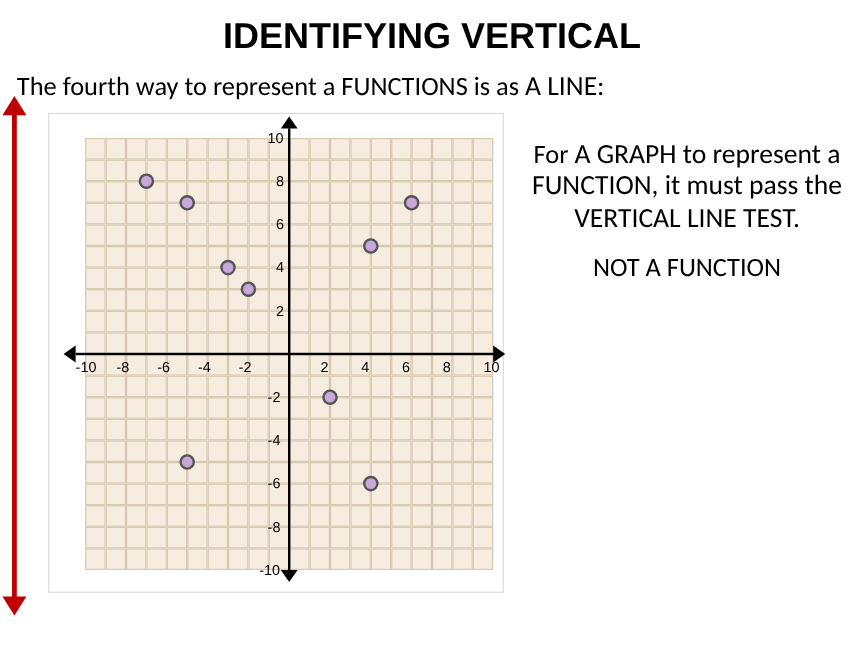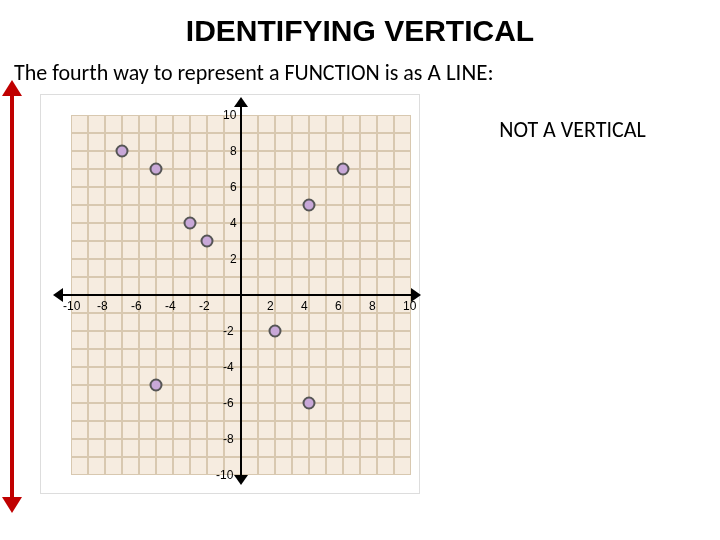--- a/index.html
+++ b/index.html
@@ -111,21 +111,21 @@
     background: #c8a8d8;
     border: 2px solid #555;
     transform: translate(-50%, -50%);
   }
 </style>
 </head>
 <body>
 
 <h1 class="title">IDENTIFYING VERTICAL</h1>
 <div class="subtitle">
-  <span>The fourth way to represent a FUNCTION is as </span><span class="emph">A LINE:</span>
+  <span>The fourth way to represent a FUNCTIONS is as </span><span class="emph">A LINE:</span>
 </div>
 
 <div class="content">
   <div class="left">
     <div class="vline"></div>
     <div class="graph">
       <div class="grid" id="grid">
           <div class="cell" style="left: 0px; top: 0px; width: 17px; height: 18px;"></div>
           <div class="cell" style="left: 0px; top: 18px; width: 17px; height: 18px;"></div>
           <div class="cell" style="left: 0px; top: 36px; width: 17px; height: 18px;"></div>
@@ -558,15 +558,18 @@
           <div class="pt" style="left: 119px; top: 108px;"></div>
           <div class="pt" style="left: 136px; top: 126px;"></div>
           <div class="pt" style="left: 204px; top: 216px;"></div>
           <div class="pt" style="left: 238px; top: 90px;"></div>
           <div class="pt" style="left: 238px; top: 288px;"></div>
           <div class="pt" style="left: 272px; top: 54px;"></div>
         </div>
     </div>
   </div>
   <div class="right">
-    <p class="p3">NOT A VERTICAL</p>
+    <p class="p1">
+      <span>For </span><span class="big">A GRAPH to represent a FUNCTION, it must pass  the VERTICAL LINE TEST.</span>
+    </p>
+    <p class="p3">NOT A FUNCTION</p>
   </div>
 </div>
 
 </body></html>

